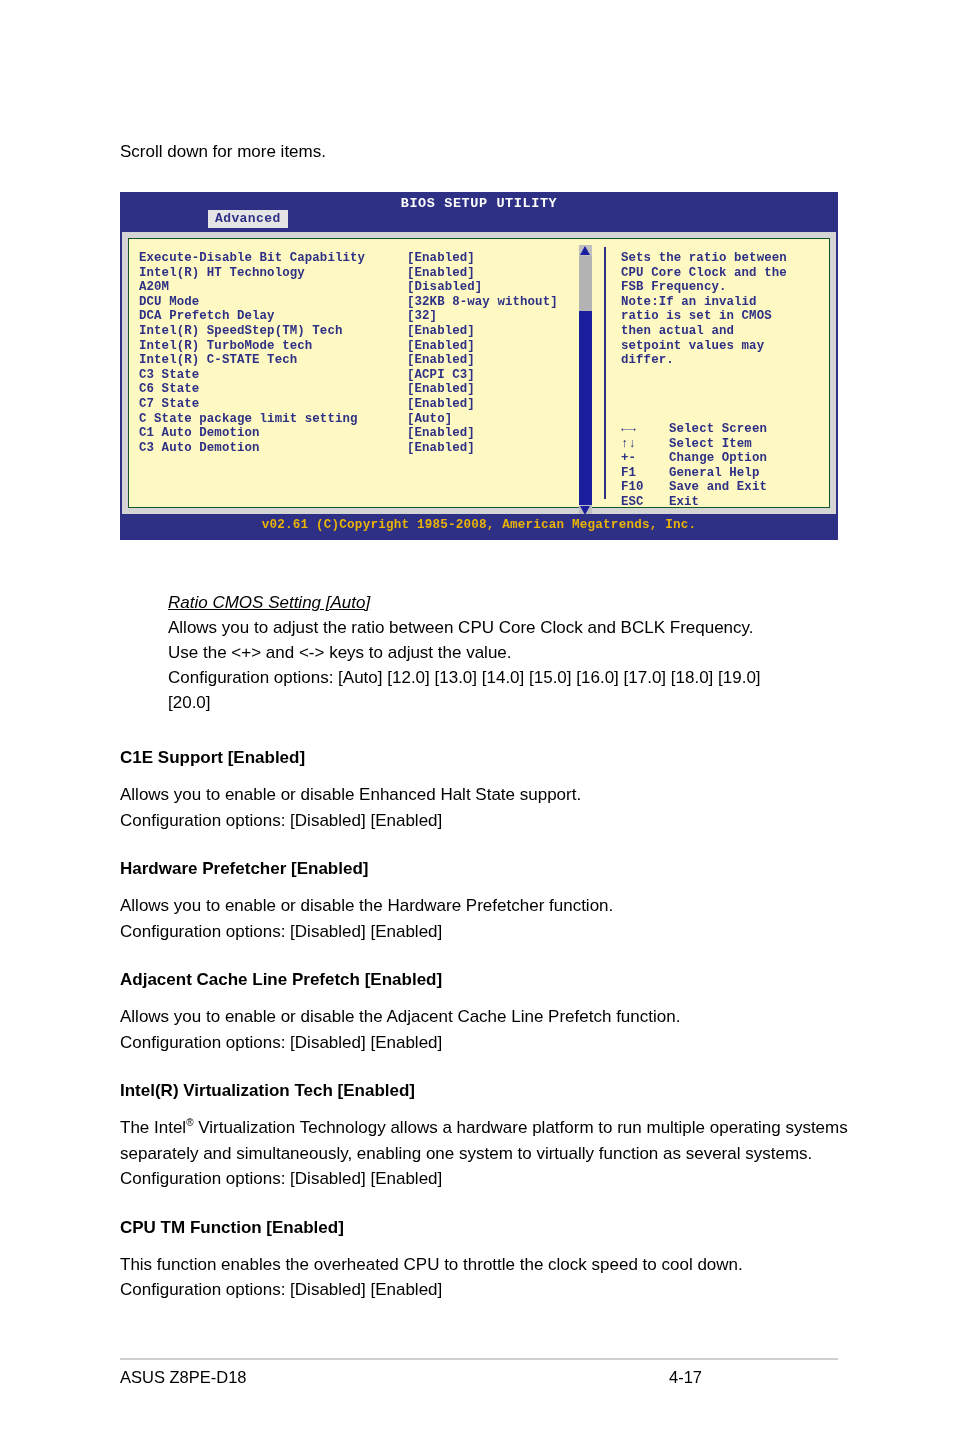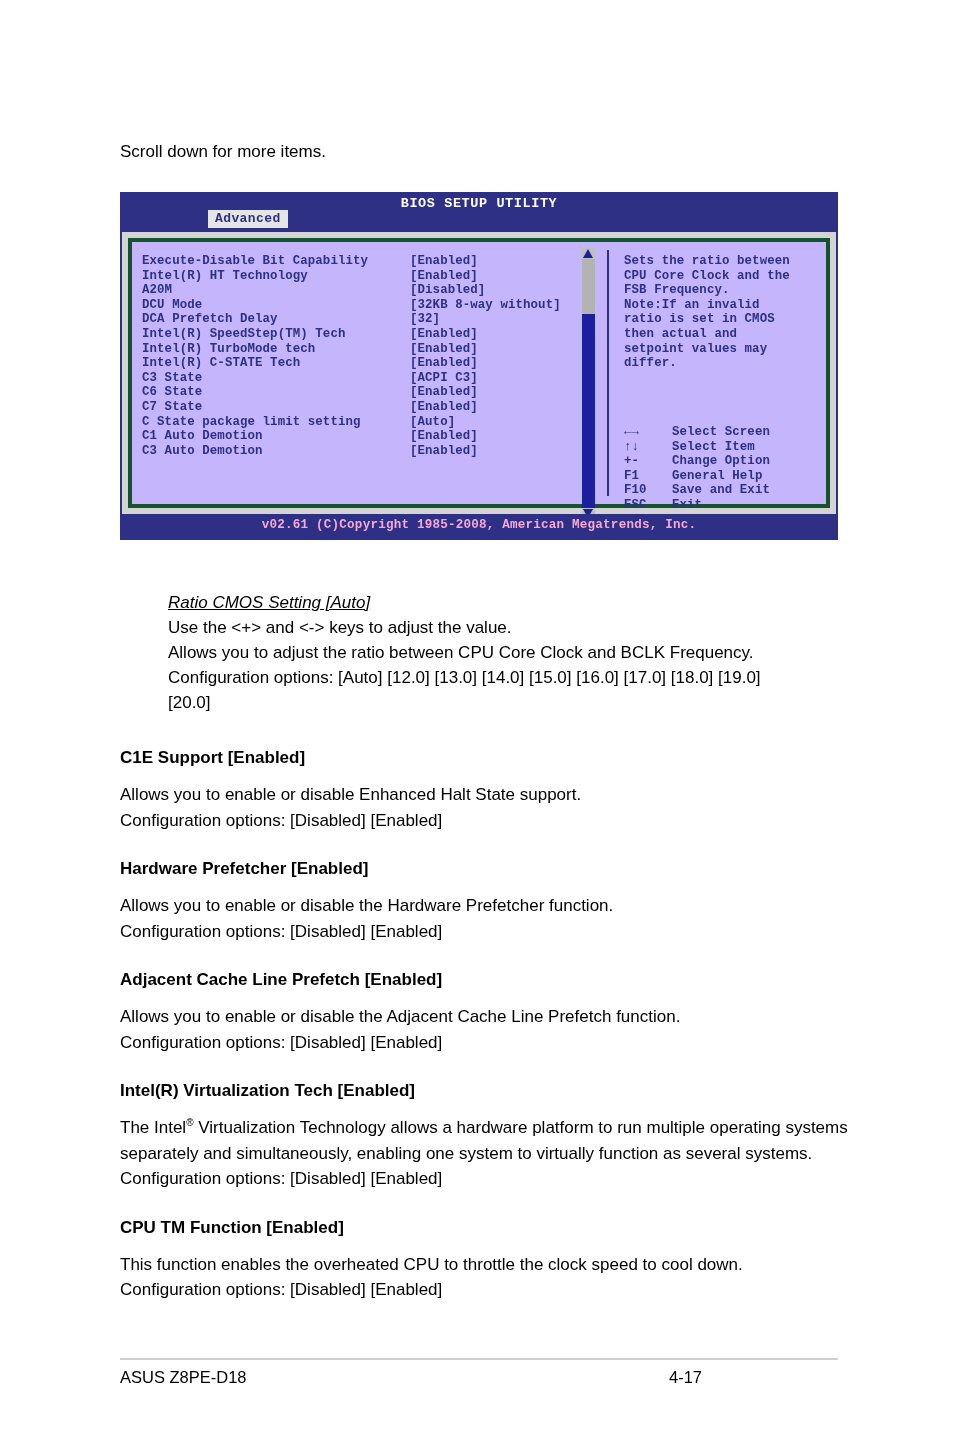--- a/index.html
+++ b/index.html
@@ -76,22 +76,22 @@
     height: 285px;
     background: #d4d4d4;
     border: 2px solid #2d3084;
     border-top: 3px solid #2d3084;
     border-bottom: none;
     padding: 0;
   }
   .bios-inner {
     position: absolute;
     left: 6px; top: 6px; right: 6px; bottom: 6px;
-    border: 4px solid #14532d;
-    background: #c4b5fd;
+    border: 1px solid #14532d;
+    background: #fef9c3;
   }
 
   
   .settings-list {
     position: absolute;
     left: 10px;
     top: 12px;
     width: 440px;
   }
   .setting-row {
@@ -189,21 +189,21 @@
   .bios-footer {
     position: relative;
     height: 26px;
     background: #2d3084;
   }
   .bios-footer-text {
     position: absolute;
     left: 0; right: 0;
     top: 4px;
     text-align: center;
-    color: #f9a8d4;
+    color: #eab308;
     font-size: 12.6px;
     font-weight: bold;
     letter-spacing: 0.2px;
   }
 
   
   .indented-block {
     position: absolute;
     left: 168px;
     top: 590px;
@@ -404,22 +404,22 @@
     </div>
 
     <div class="bios-footer">
       <div class="bios-footer-text">v02.61 (C)Copyright 1985-2008, American Megatrends, Inc.</div>
     </div>
   </div>
 
   <div class="indented-block">
     <div class="sub-head">Ratio CMOS Setting [Auto]</div>
     <div id="ratio-lines">
+        <div class="body-line">Allows you to adjust the ratio between CPU Core Clock and BCLK Frequency.</div>
         <div class="body-line">Use the &lt;+&gt; and &lt;-&gt; keys to adjust the value.</div>
-        <div class="body-line">Allows you to adjust the ratio between CPU Core Clock and BCLK Frequency.</div>
         <div class="body-line">Configuration options: [Auto] [12.0] [13.0] [14.0] [15.0] [16.0] [17.0] [18.0] [19.0]</div>
         <div class="body-line">[20.0]</div>
       </div>
   </div>
 
   <div class="sections" id="sections">
       <div class="section">
         <h2>C1E Support [Enabled]</h2>
         <p><span>Allows you to enable or disable Enhanced Halt State support.</span><br><span>Configuration options: [Disabled] [Enabled]</span></p>
       </div>

